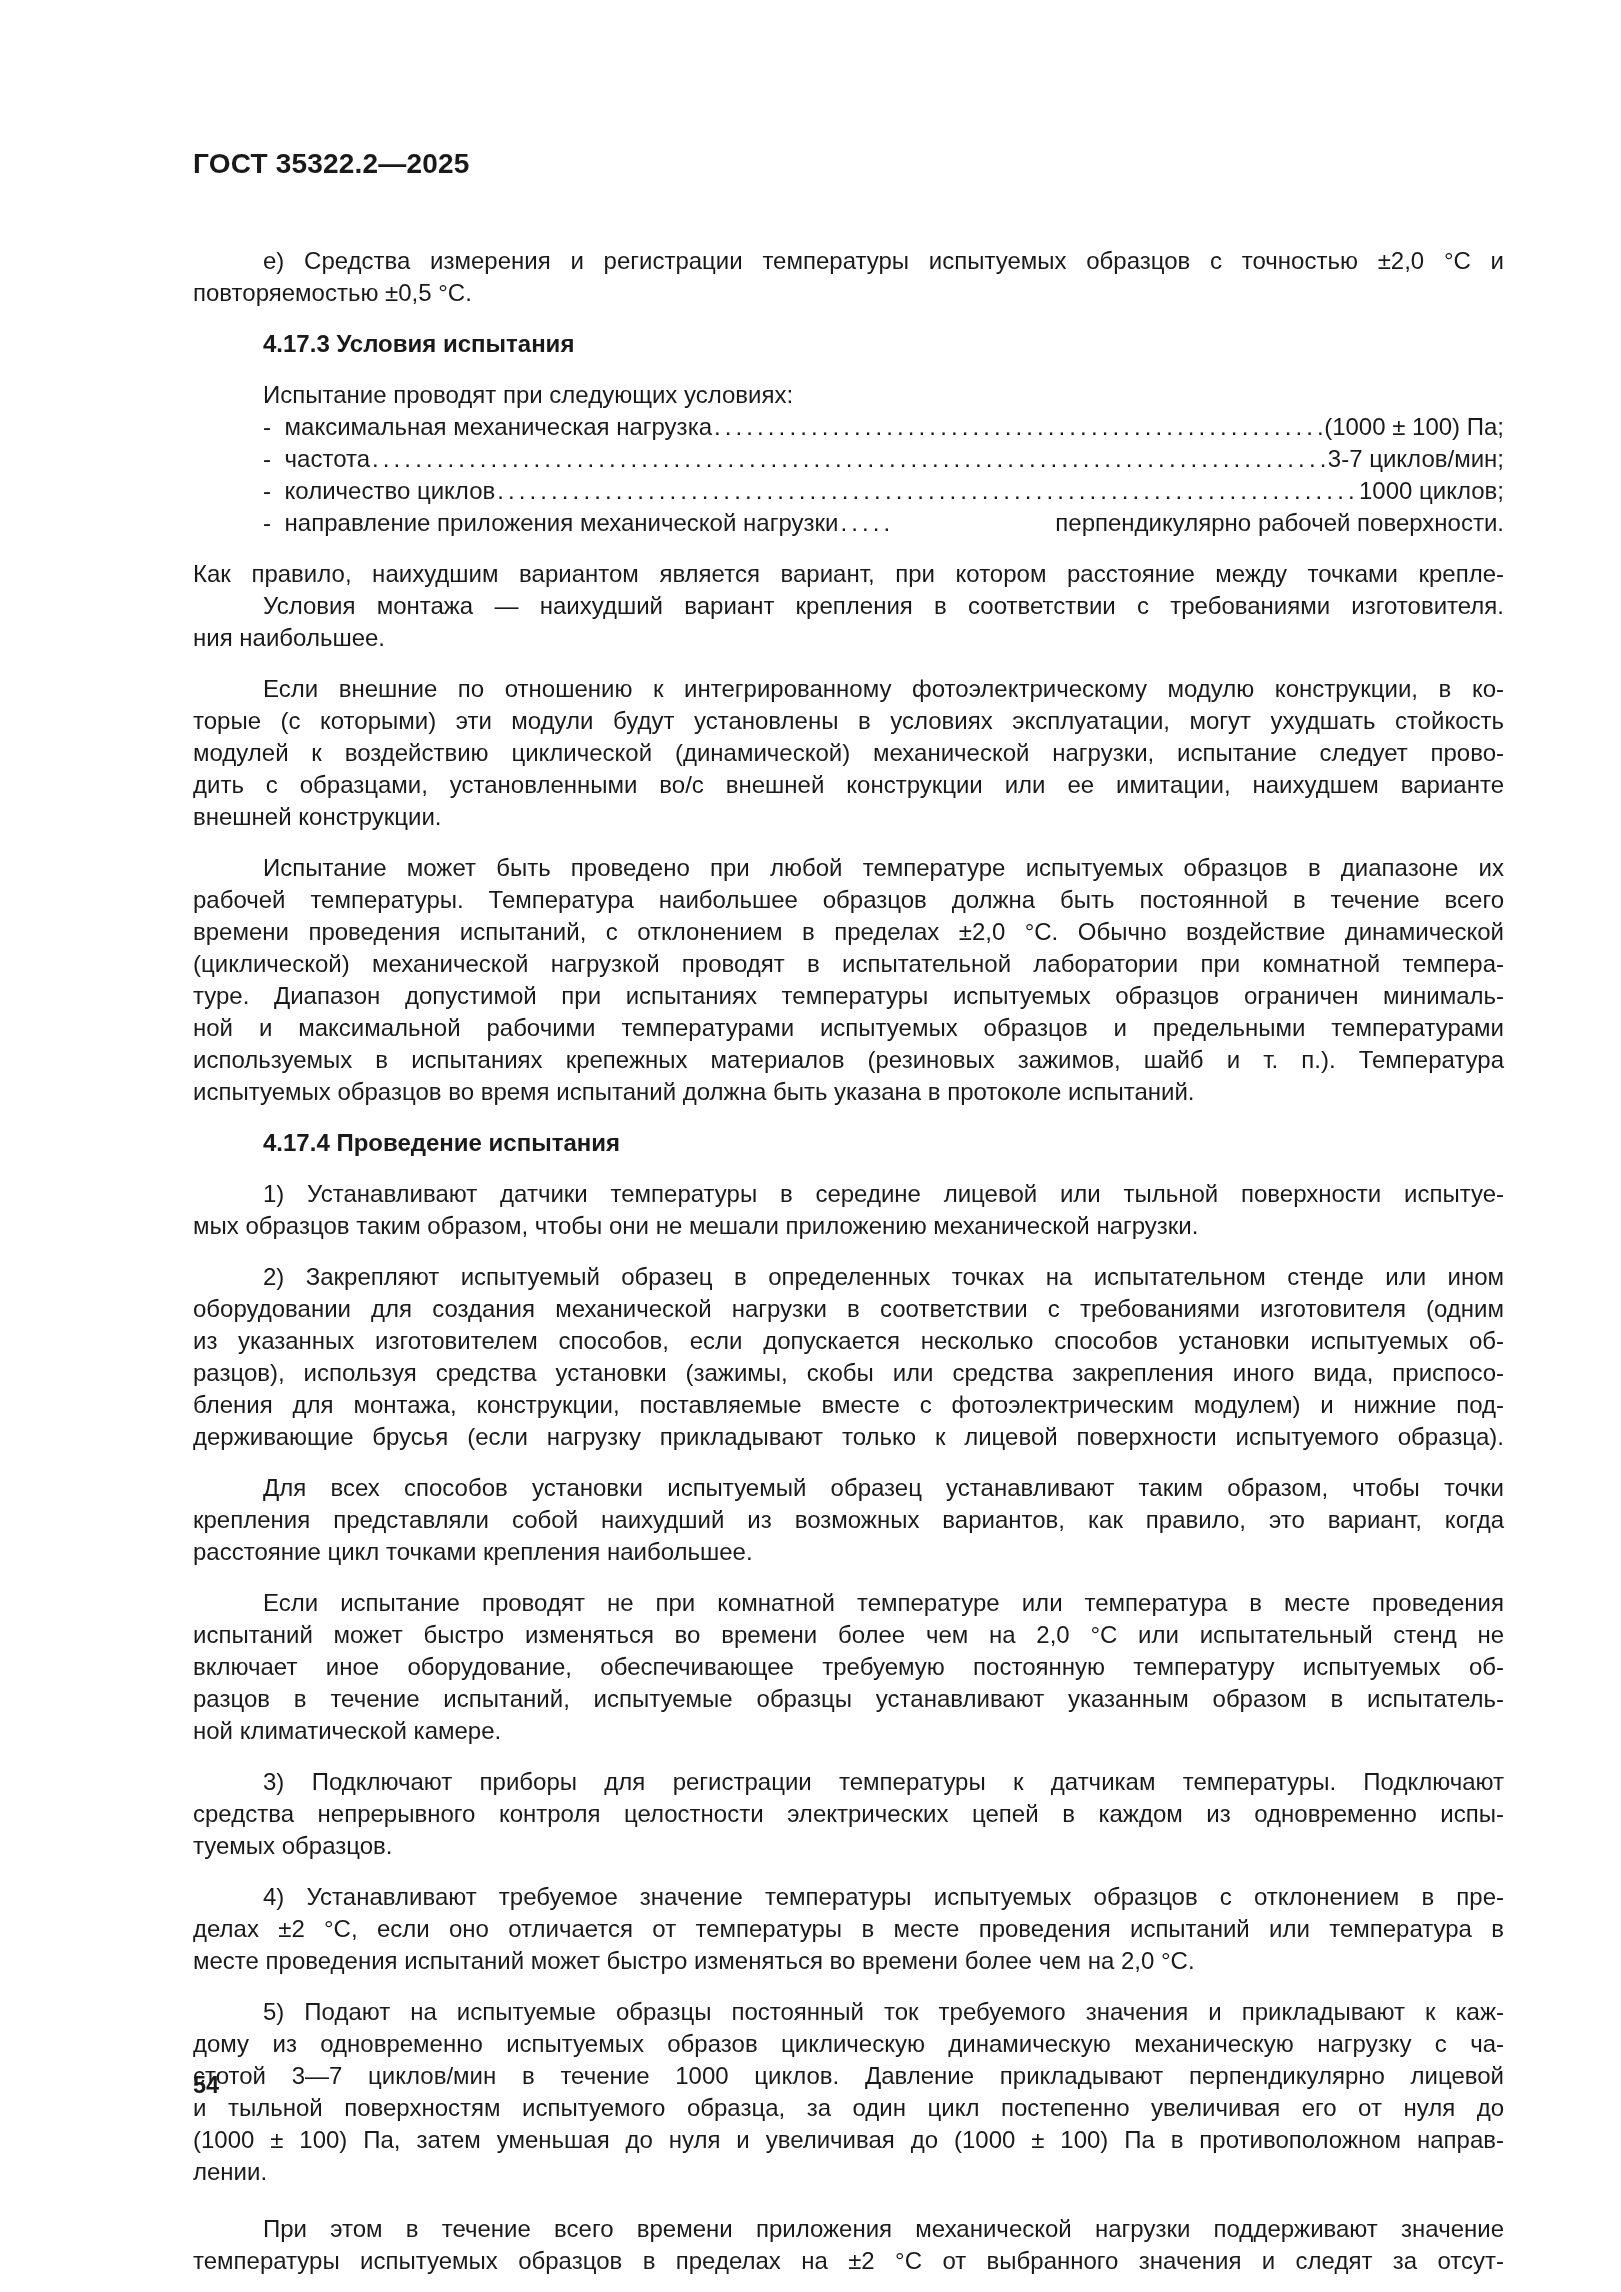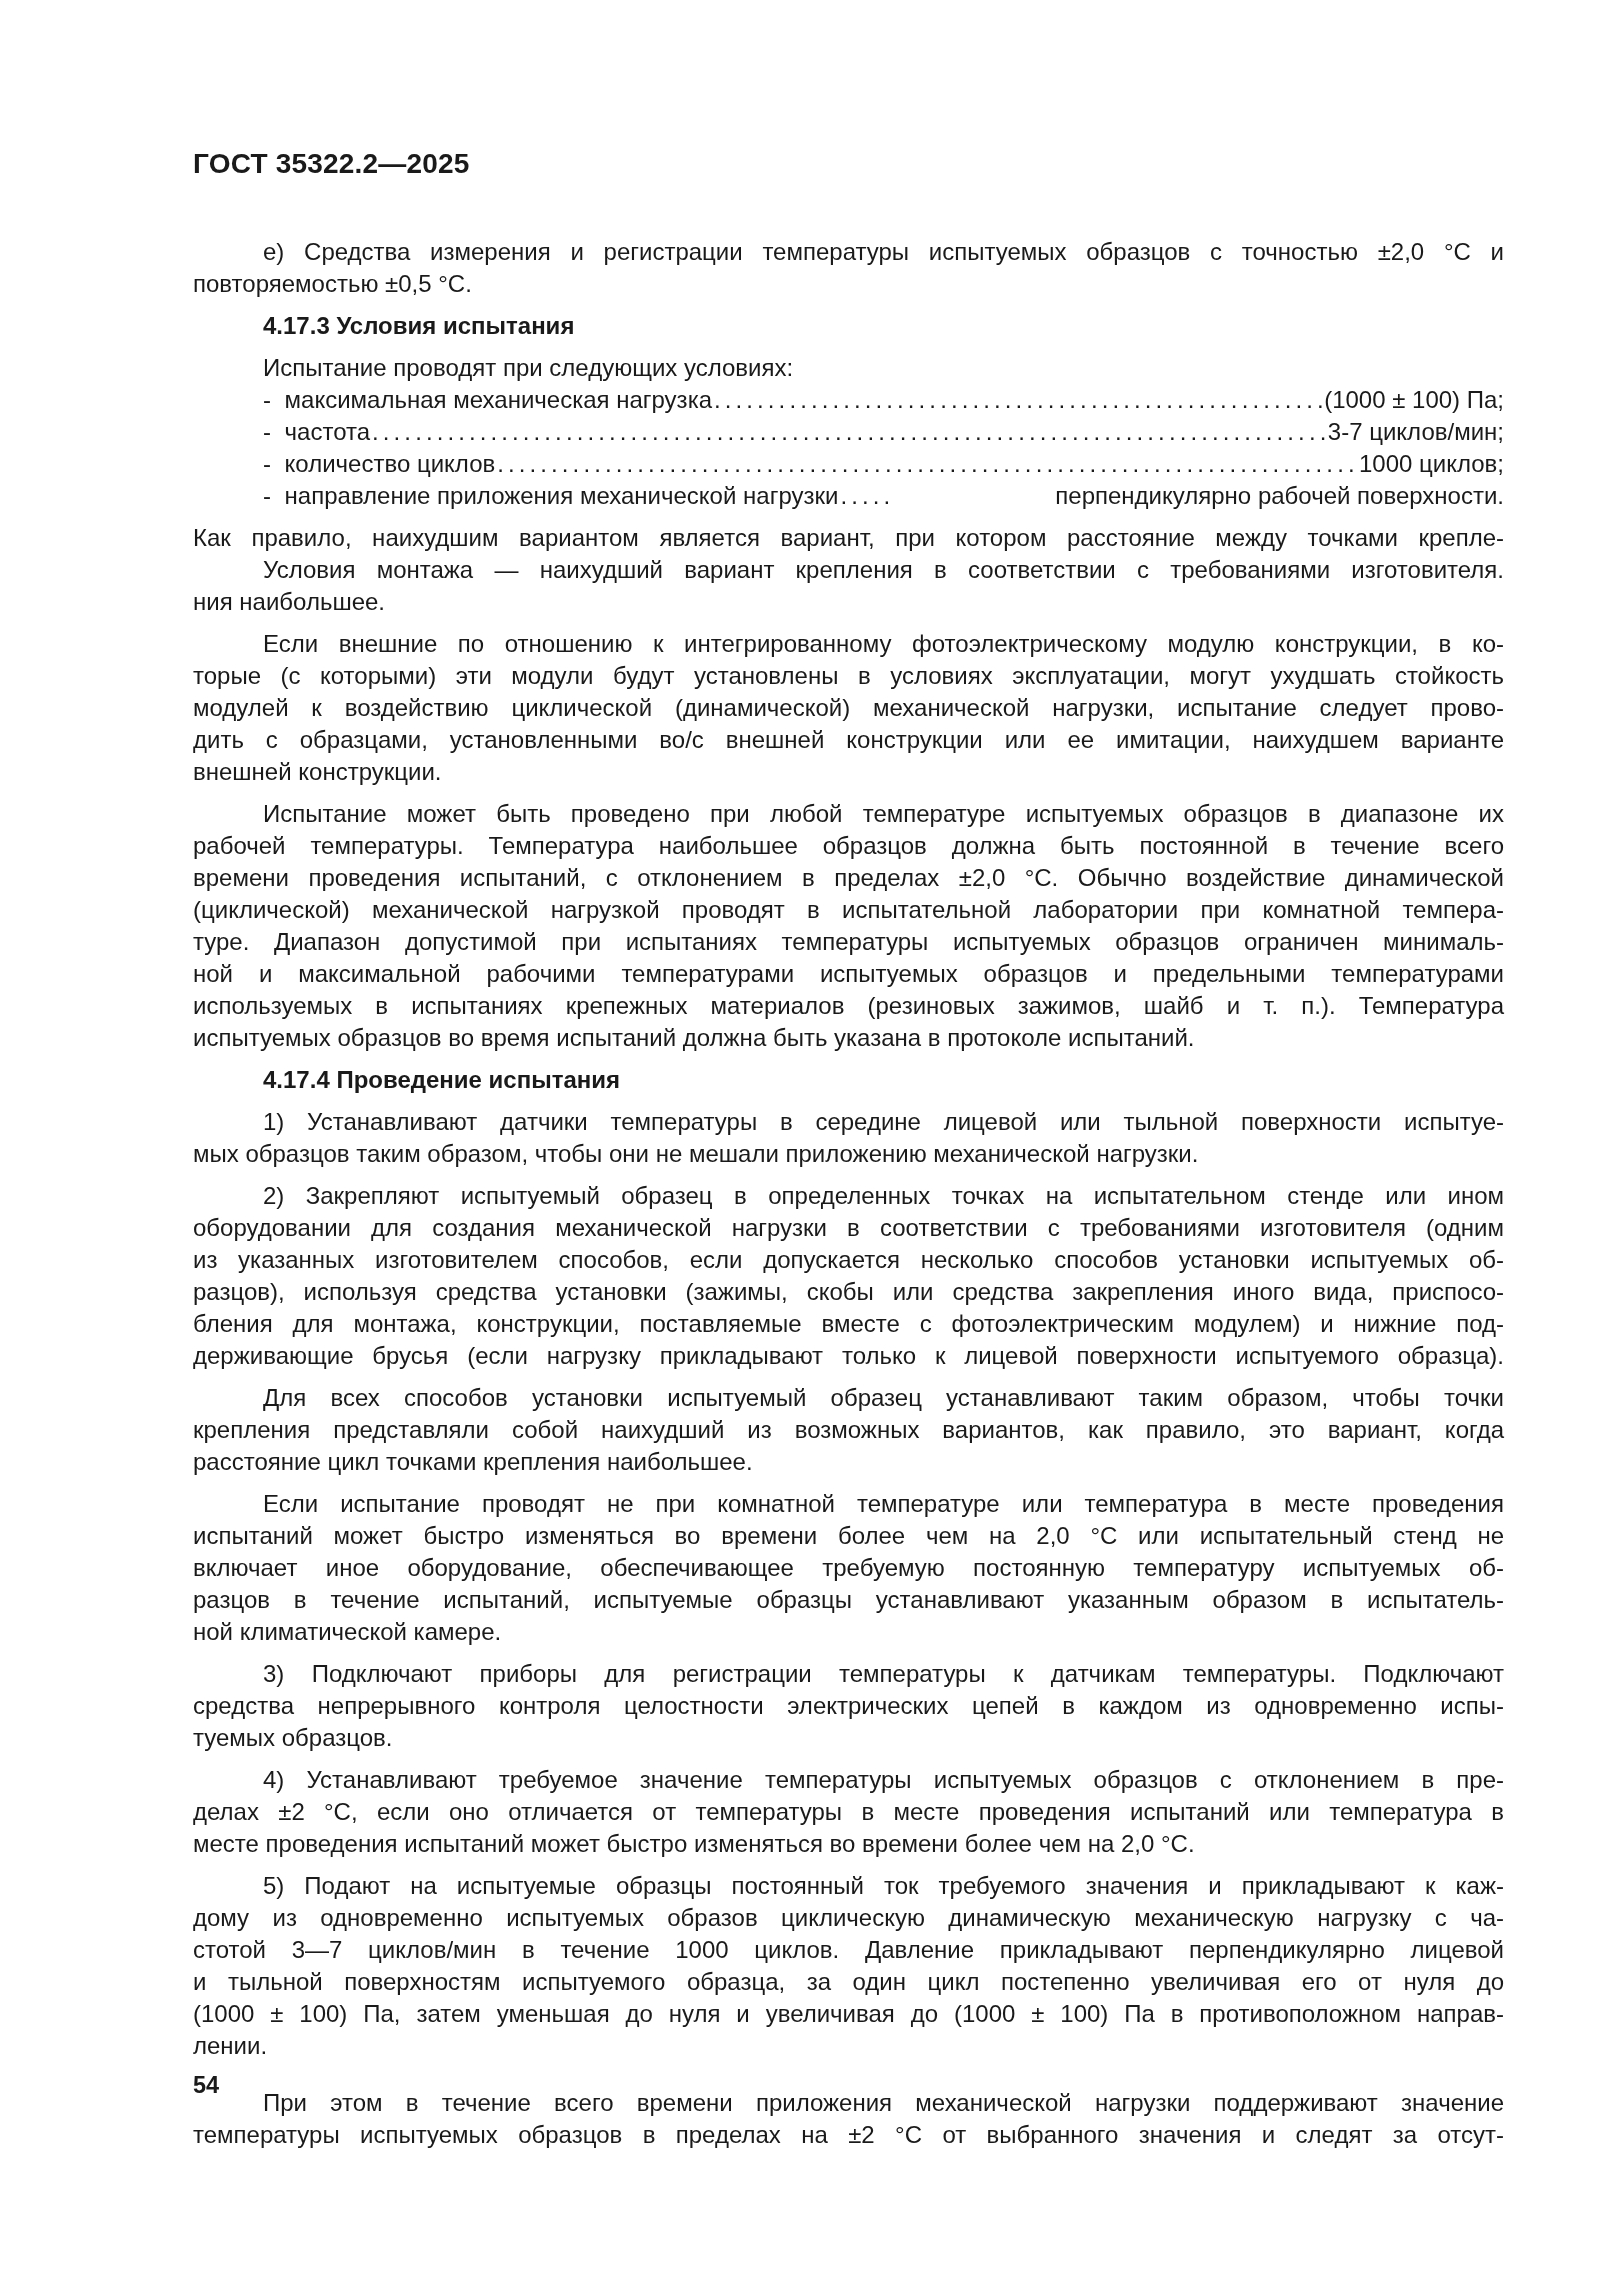--- a/index.html
+++ b/index.html
@@ -1,19 +1,19 @@
 <!DOCTYPE html>
 <html><head>
 <meta charset="utf-8">
 <style>
   html, body { margin: 0; padding: 0; background: #ffffff; }
   body { width: 1621px; height: 2293px; position: relative; overflow: hidden; color: #1a1a1a; font-family: "Liberation Sans", sans-serif; }
   .page-header { position: absolute; left: 193px; top: 147px; font-size: 28px; font-weight: bold; letter-spacing: 0.2px; line-height: 33px; }
   .content { position: absolute; left: 193px; top: 226px; width: 1311px; font-size: 24px; line-height: 32px; }
-  .para { margin-top: 10px; }
+  .para { margin-top: 19px; }
   .line { display: block; white-space: nowrap; text-align: justify; text-align-last: justify; height: 32px; overflow: visible; }
   .line.last { text-align-last: left; }
   .line.first { padding-left: 70px; }
   .heading .line { font-weight: bold; }
   .item-line { display: flex; padding-left: 70px; height: 32px; white-space: nowrap; }
   .item-line .dash { width: 21.6px; flex: none; }
   .item-line .label { flex: none; }
   .item-line .leader { flex: 1 1 auto; overflow: hidden; white-space: nowrap; letter-spacing: 4.1px; margin: 0 2px; }
   .item-line .value { flex: none; }
   .page-number { position: absolute; left: 193px; top: 2071px; font-size: 23.5px; line-height: 29px; font-weight: bold; }

